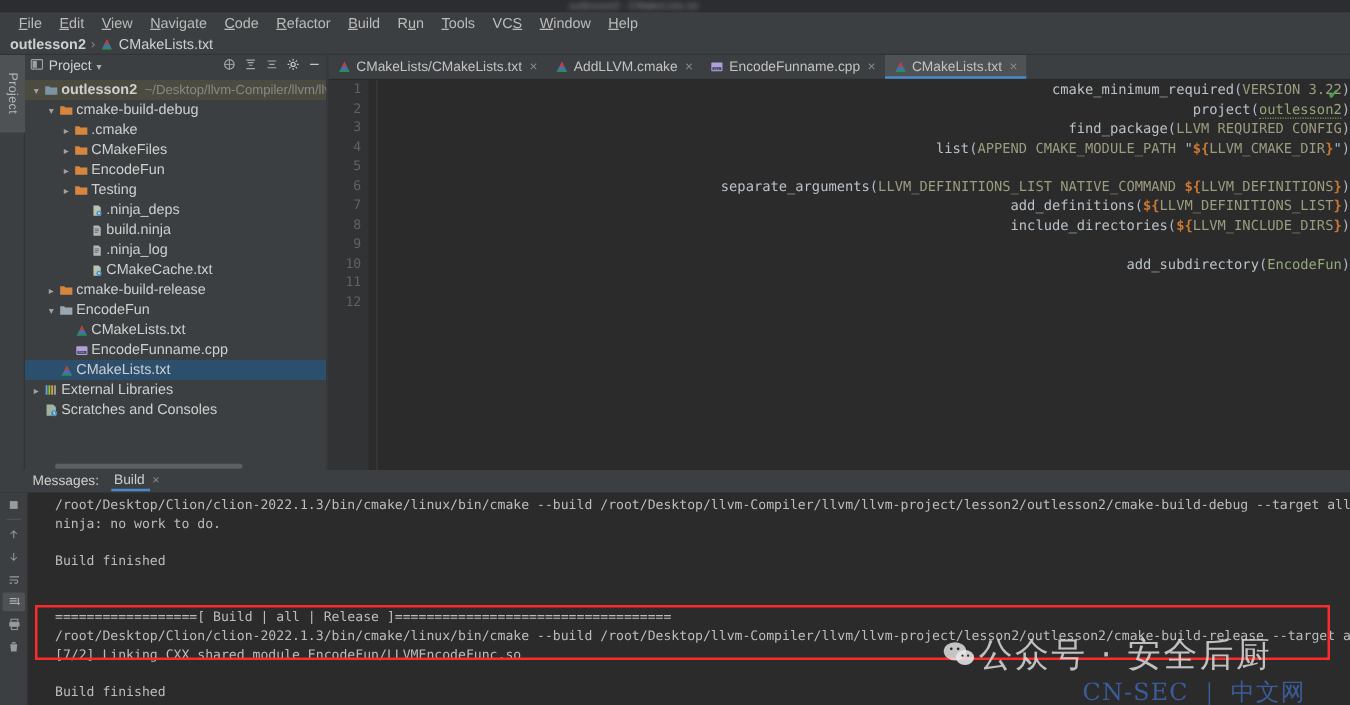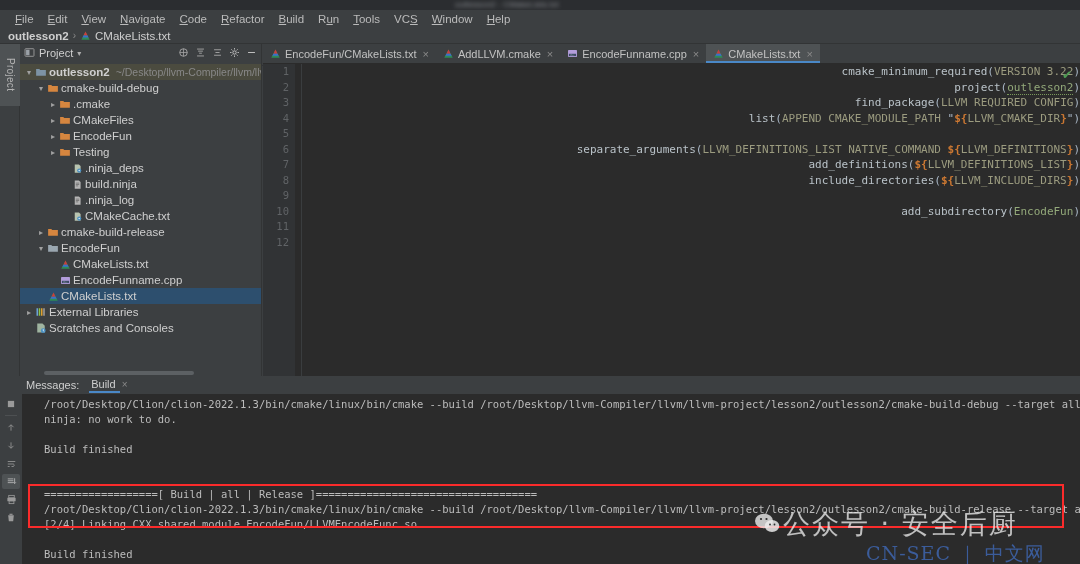--- a/index.html
+++ b/index.html
@@ -526,21 +526,21 @@
   <div class="editorwrap">
     <div class="tabsbar">
         <div class="etab">
           <span style="display: inline-flex;">
             <svg width="11" height="11" viewBox="0 0 16 16">
               <polygon points="8,2 14.2,14 1.8,14" fill="#2e8b57"></polygon>
               <polygon points="8,2 11,8.2 5,8.2" fill="#cc3b3b"></polygon>
               <polygon points="5,8.2 11,8.2 12.6,11.2 3.4,11.2" fill="#3b6fcc"></polygon>
             </svg>
           </span>
-          <span>EncodeFun/CMakeLists.txt</span>
+          <span>CMakeLists/CMakeLists.txt</span>
           <span class="x">×</span>
         </div>
         <div class="etab">
           <span style="display: inline-flex;">
             <svg width="11" height="11" viewBox="0 0 16 16">
               <polygon points="8,2 14.2,14 1.8,14" fill="#2e8b57"></polygon>
               <polygon points="8,2 11,8.2 5,8.2" fill="#cc3b3b"></polygon>
               <polygon points="5,8.2 11,8.2 12.6,11.2 3.4,11.2" fill="#3b6fcc"></polygon>
             </svg>
           </span>
@@ -655,21 +655,21 @@
       </div>
       <div class="console">
           <div class="cline">/root/Desktop/Clion/clion-2022.1.3/bin/cmake/linux/bin/cmake --build /root/Desktop/llvm-Compiler/llvm/llvm-project/lesson2/outlesson2/cmake-build-debug --target all -j 3</div>
           <div class="cline">ninja: no work to do.</div>
           <div class="cline">&nbsp;</div>
           <div class="cline">Build finished</div>
           <div class="cline">&nbsp;</div>
           <div class="cline">&nbsp;</div>
           <div class="cline">==================[ Build | all | Release ]===================================</div>
           <div class="cline">/root/Desktop/Clion/clion-2022.1.3/bin/cmake/linux/bin/cmake --build /root/Desktop/llvm-Compiler/llvm/llvm-project/lesson2/outlesson2/cmake-build-release --target all -j 3</div>
-          <div class="cline">[2/4] Linking CXX shared module EncodeFun/LLVMEncodeFunc.so</div>
+          <div class="cline">[7/2] Linking CXX shared module EncodeFun/LLVMEncodeFunc.so</div>
           <div class="cline">&nbsp;</div>
           <div class="cline">Build finished</div>
         </div>
     </div>
   </div>
 
   <div class="redbox"></div>
 
   <div class="wmlogo">
     <svg width="26" height="22" viewBox="0 0 26 22">

